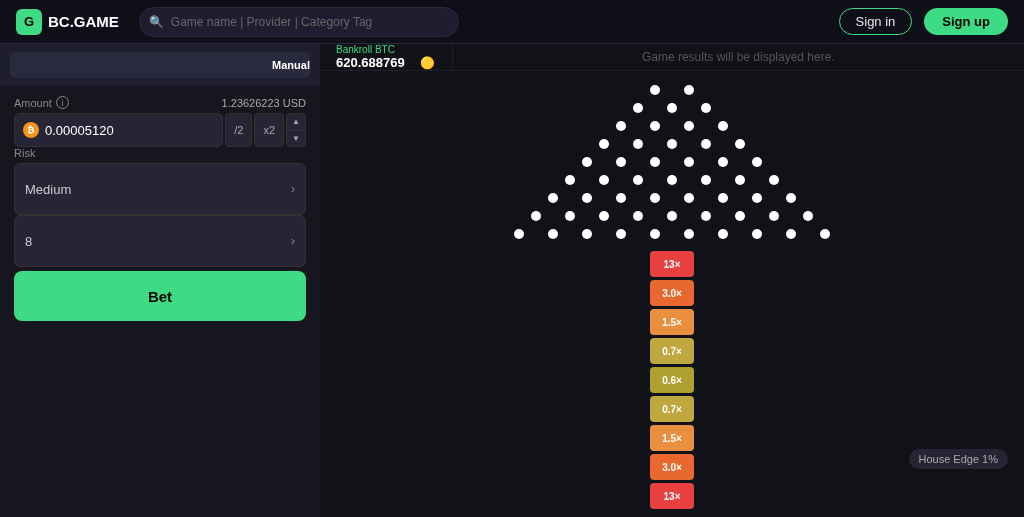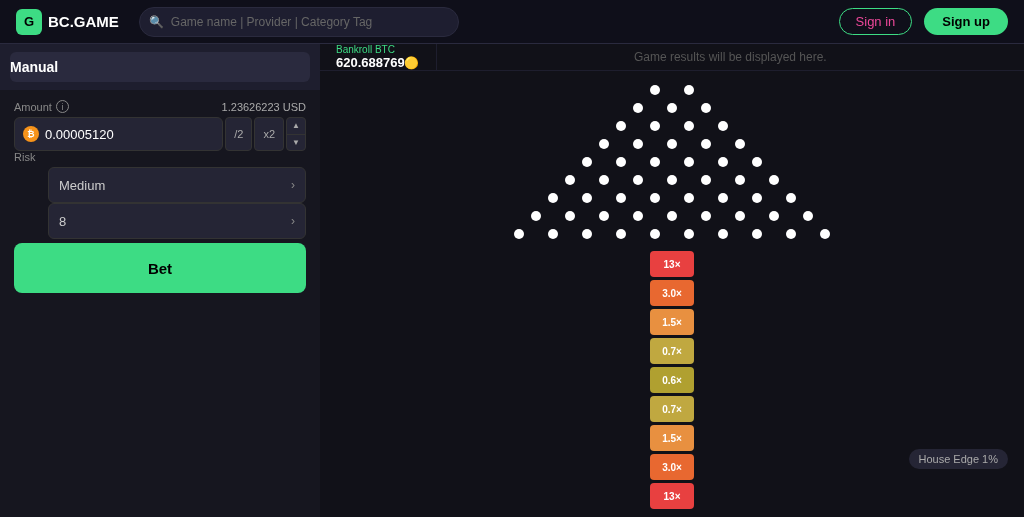--- a/index.html
+++ b/index.html
@@ -57,21 +57,21 @@
       padding: 0 10px;
       gap: 6px;
       color: #666;
       font-size: 12px;
       margin-left: 8px;
     }
     .nav-spacer { flex: 1; }
     .btn-signin {
       background: transparent;
       border: 1px solid #3ddc84;
-      color: #ec4899;
+      color: #e5e5e5;
       border-radius: 20px;
       padding: 5px 16px;
       font-size: 13px;
       cursor: pointer;
     }
     .btn-signup {
       background: #3ddc84;
       border: none;
       color: #000;
       border-radius: 20px;
@@ -100,24 +100,24 @@
 
     
     .tabs {
       display: flex;
       background: #1e1e2e;
       padding: 8px 10px;
       gap: 4px;
     }
     .tab {
       flex: 1;
-      text-align: left;
+      text-align: right;
       padding: 7px 0;
       border-radius: 6px;
-      font-size: 14px;
+      font-size: 11px;
       cursor: pointer;
       color: #888;
     }
     .tab.active {
       background: #2a2a3e;
       color: #fff;
       font-weight: 600;
     }
 
     .panel-body {
@@ -219,29 +219,28 @@
       padding: 0 5px;
     }
     .arrow-btn:first-child {
       border-bottom: 1px solid #333;
     }
 
     .select-field {
       background: #252535;
       border: 1px solid #333;
       border-radius: 6px;
-      height: 36px;
+      height: 52px;
       display: flex;
       align-items: center;
       justify-content: space-between;
       padding: 0 10px;
       font-size: 13px;
       color: #ccc;
       cursor: pointer;
-      margin-left: 34px;
     }
     .select-field .chevron {
       color: #888;
       font-size: 12px;
     }
 
     .bet-btn {
       background: #3ddc84;
       border: none;
       border-radius: 8px;
@@ -280,21 +279,21 @@
     .bankroll-currency {
       font-size: 10px;
       color: #3ddc84;
     }
     .bankroll-value {
       font-size: 13px;
       font-weight: bold;
       color: #fff;
       display: flex;
       align-items: center;
-      gap: 0;
+      gap: 16px;
     }
     .coin-emoji {
       font-size: 12px;
     }
     .results-bar {
       flex: 1;
       display: flex;
       align-items: center;
       justify-content: center;
       font-size: 12px;

